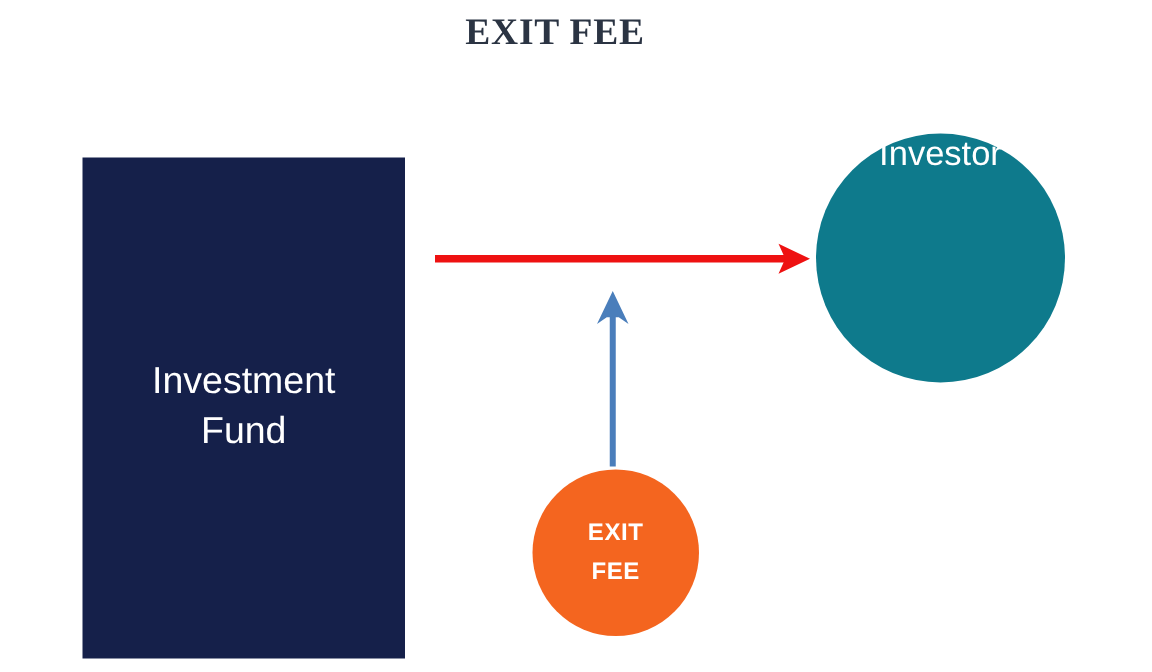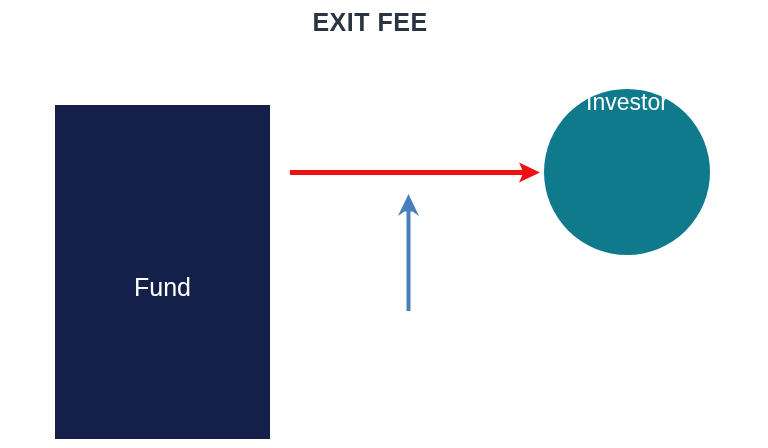--- a/index.html
+++ b/index.html
@@ -18,21 +18,21 @@
     overflow: hidden;
   }
 
   
   #page-title {
     position: absolute;
     left: 0;
     top: 6px;
     width: 740px;
     text-align: center;
-    font-family: Liberation Sans, sans-serif;
+    font-family: Liberation Serif, serif;
     font-size: 25px;
     font-weight: bold;
     letter-spacing: 0.5px;
     color: #2b3443;
     line-height: 32px;
     white-space: nowrap;
   }
 
   
   #fund-box {
@@ -123,29 +123,35 @@
 </style>
 </head>
 <body>
 
 <div id="stage">
 
   <div id="page-title">EXIT FEE</div>
 
   <div id="fund-box">
     <div id="fund-box-label">
-      <br>
+      <span>Investment</span><br>
       <span>Fund</span>
     </div>
   </div>
 
   <div id="investor-circle">
     <div id="investor-label">Investor</div>
   </div>
 
+  <div id="exitfee-circle">
+    <div id="exitfee-label">
+      <span>EXIT</span><br>
+      <span>FEE</span>
+    </div>
+  </div>
 
 
   <svg id="arrow-layer" viewBox="0 0 768 448" width="768" height="448">
 
     <g>
       <line x1="290" y1="172.5" x2="527" y2="172.5" stroke="#ee1111" stroke-width="5"></line>
       <polygon points="540,172.5 519,182.5 523.5,172.5 519,162.5" fill="#ee1111"></polygon>
     </g>
 
     <g>

